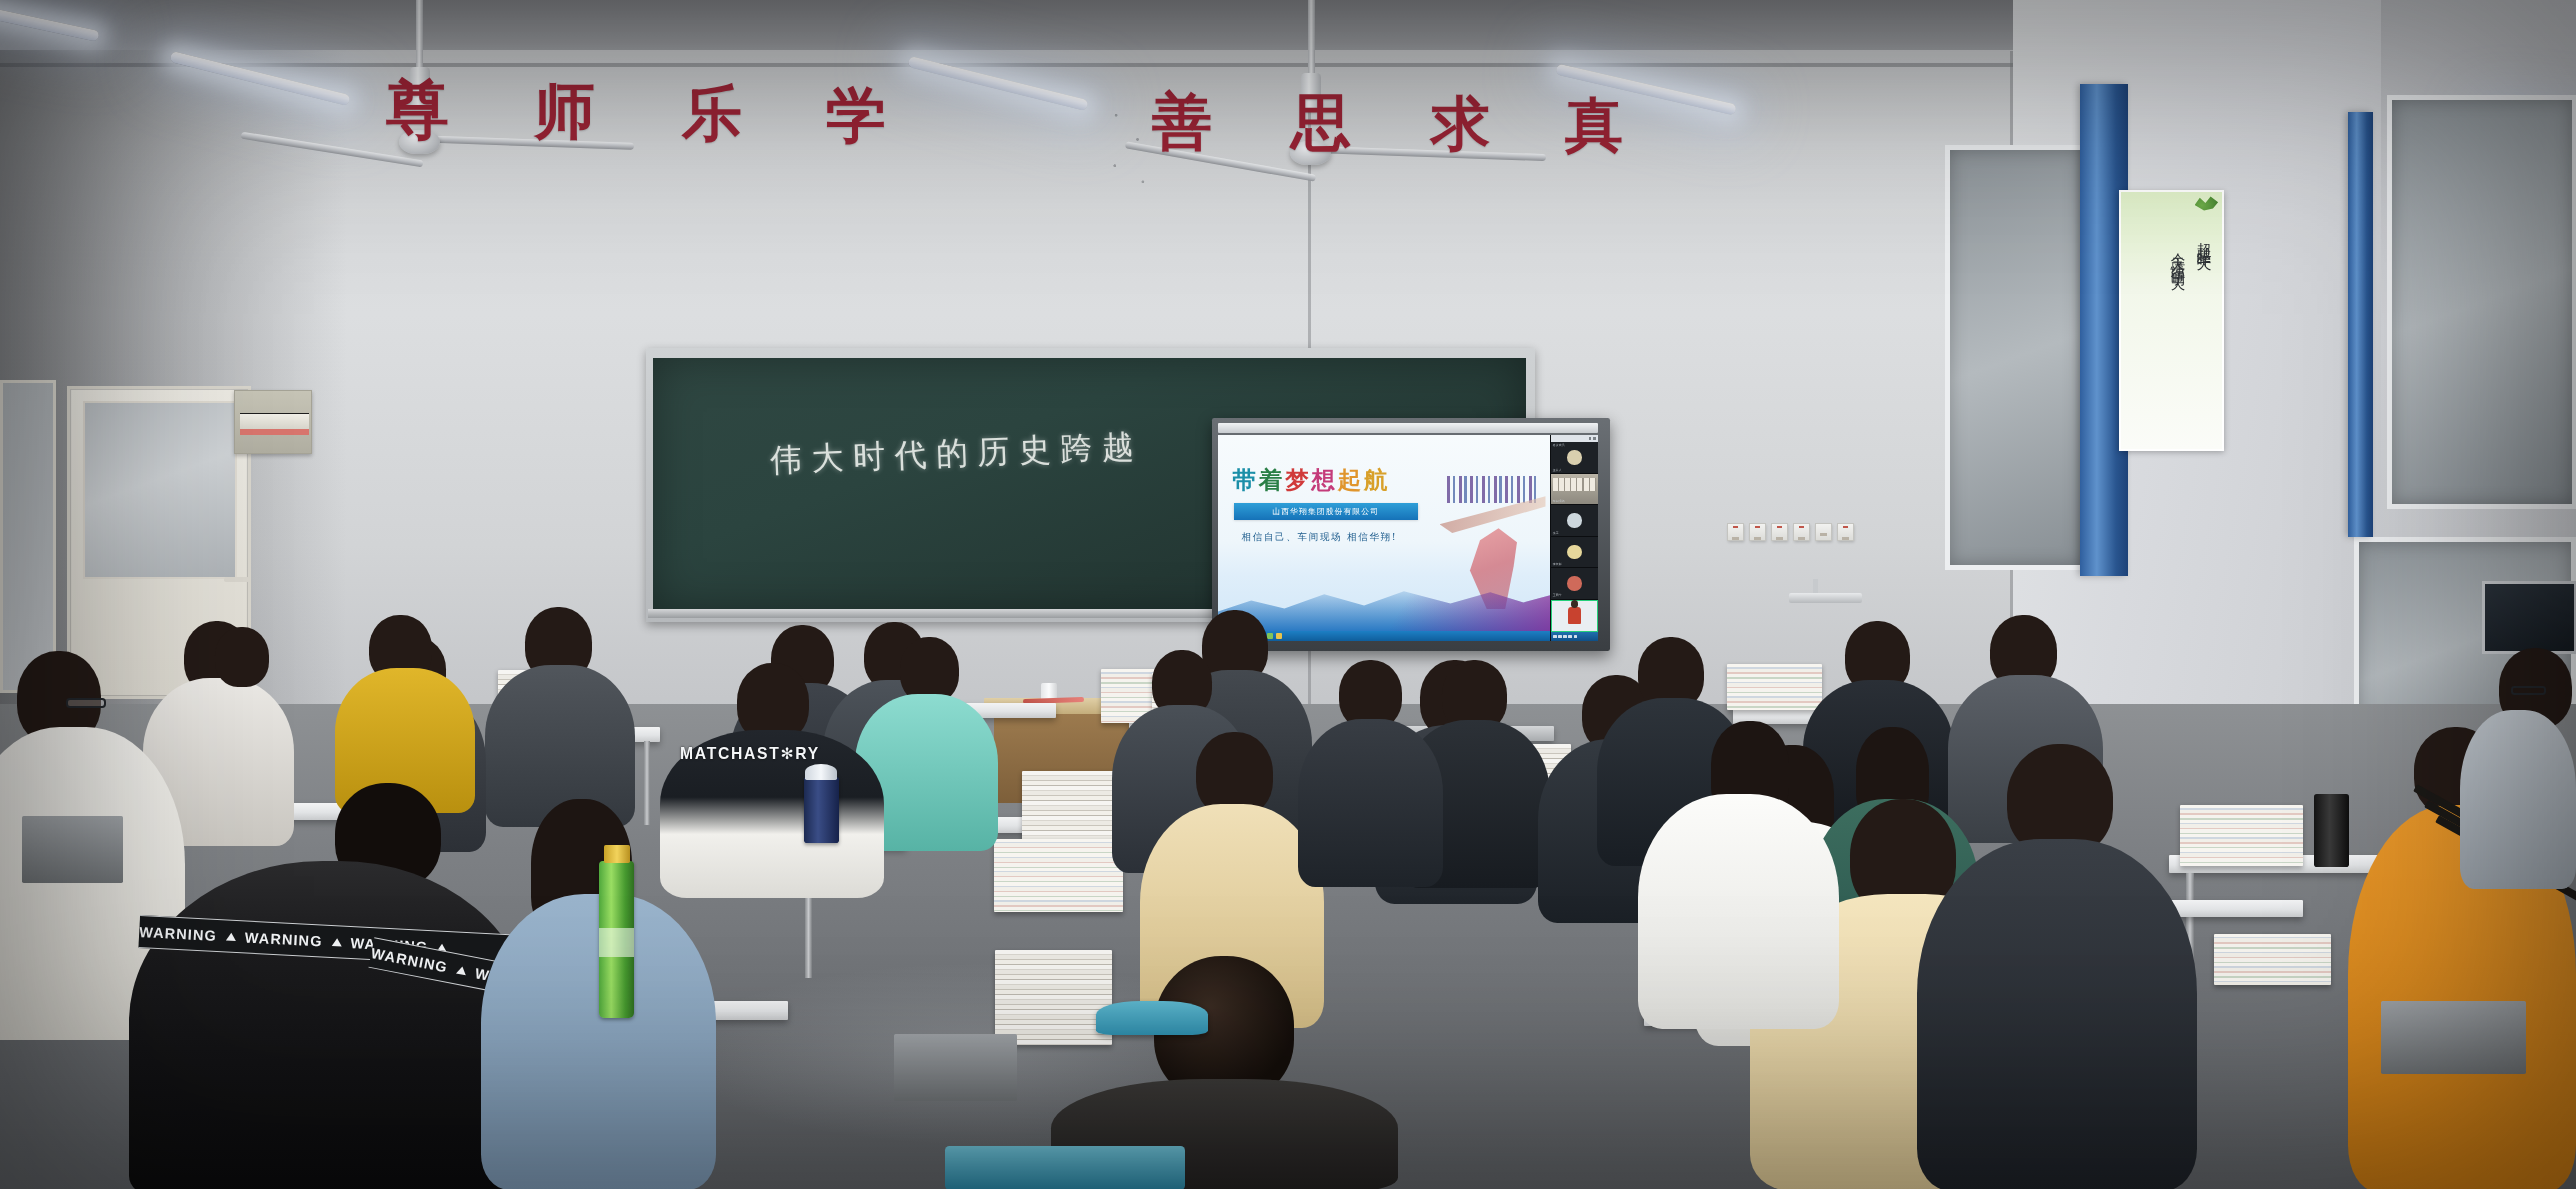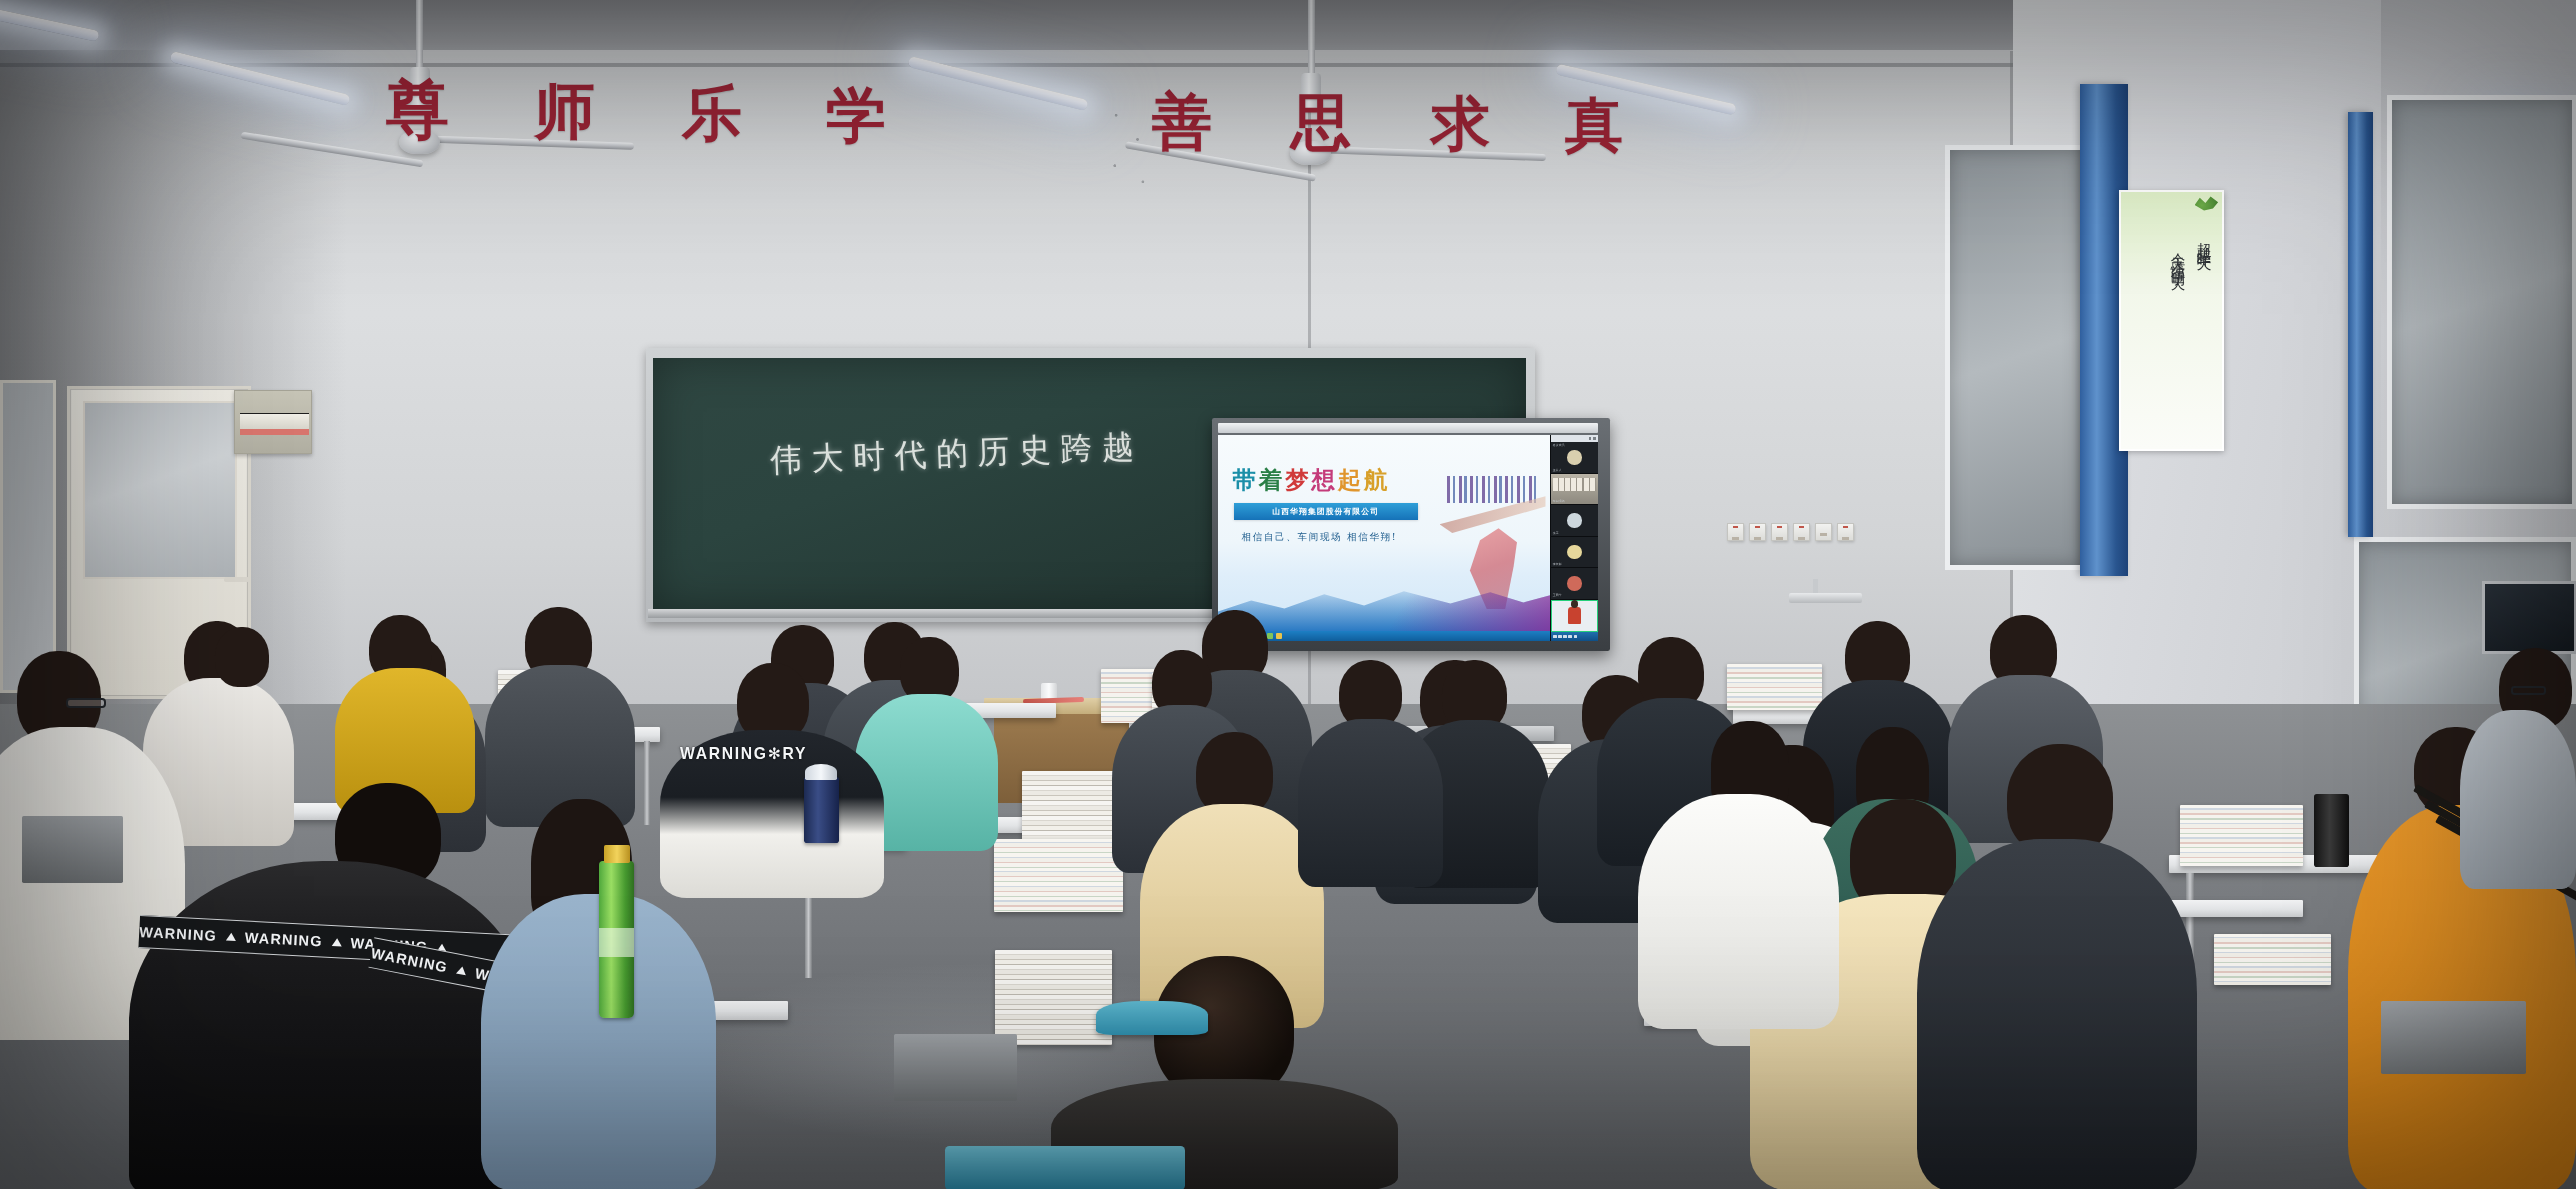--- a/index.html
+++ b/index.html
@@ -72,21 +72,21 @@
   .slide{position:relative;flex:1;background:linear-gradient(180deg,#f7fbfd 0%,#eef6fb 52%,#dfeefa 68%,#cfe6f7 100%);overflow:hidden;}
   .slide-title{position:absolute;left:14.5px;top:29px;font-size:23.5px;font-weight:bold;
     font-family:"DejaVu Serif","Liberation Serif",serif;letter-spacing:2.8px;white-space:nowrap;}
   .slide-title .c1{color:#1b8fa8;} .slide-title .c2{color:#2a7f46;}
   .slide-title .c3{color:#d03a3a;} .slide-title .c4{color:#c43b7a;}
   .slide-title .c5{color:#e0952c;} .slide-title .c6{color:#d8a02a;}
   .slide-band{position:absolute;left:15.7px;top:68px;width:184px;height:17px;
     background:linear-gradient(180deg,#2f9fd8,#1572b8);display:flex;align-items:center;justify-content:center;
     box-shadow:0 1.1px 2.8px rgba(0,0,0,.2);}
   .slide-band span{color:#fff;font-size:7.8px;letter-spacing:1.1px;white-space:nowrap;
-    font-family:"DejaVu Serif","Liberation Serif",serif;font-weight:bold;}
+    font-family:"DejaVu Serif","Liberation Serif",serif;}
   .slide-sub{position:absolute;left:23.5px;top:96px;color:#1c5b8c;font-size:9.5px;letter-spacing:1.7px;
     font-family:"DejaVu Serif","Liberation Serif",serif;white-space:nowrap;}
   .slide-hand{position:absolute;right:11.2px;top:73px;width:84px;height:101px;
     background:linear-gradient(160deg,rgba(240,170,170,.95),rgba(210,120,130,.85) 55%,rgba(180,90,110,.6));
     clip-path:polygon(38% 100%,18% 62%,30% 32%,52% 20%,74% 34%,70% 58%,60% 100%);}
   .slide-plane{position:absolute;right:4.5px;top:58px;width:106px;height:40px;
     background:linear-gradient(100deg,rgba(200,150,140,.8),rgba(230,200,180,.6));
     clip-path:polygon(0 78%,100% 8%,100% 34%,12% 100%);}
   .slide-city{position:absolute;right:14.5px;top:41px;width:89px;height:27px;
     background:repeating-linear-gradient(90deg,
@@ -506,21 +506,21 @@
   <div class="person">
     <div class="head" style="left:1339px;top:660px;width:63px;height:69px;"></div>
     <div class="body" style="left:1298px;top:719px;width:145px;height:168px;background:linear-gradient(180deg,#383d44,#1e2329);"></div>
   </div>
 
   <div class="person">
     <div class="head" style="left:737px;top:663px;width:72px;height:79px;"></div>
     <div class="body" style="left:660px;top:730px;width:224px;height:168px;
       background:linear-gradient(180deg,#22262c 0%,#1a1e23 40%,#f1f0ec 62%,#dcdbd6 100%);"></div>
   </div>
-  <div class="jacket-text" style="left:680px;top:744px;">WARNING✻RY</div>
+  <div class="jacket-text" style="left:680px;top:744px;">MATCHAST✻RY</div>
   <div class="thermos" style="left:804px;top:777px;width:35px;height:66px;"></div>
   <div class="thermos-cap" style="left:805px;top:764px;width:32px;height:15.7px;"></div>
 
   <div class="person">
     <div class="head" style="left:17px;top:651px;width:84px;height:94px;"></div>
     <div class="body" style="left:-39px;top:727px;width:224px;height:313px;
       background:linear-gradient(180deg,#f3f2ee,#d8d6cf);"></div>
     <div style="position:absolute;left:66px;top:698px;width:40px;height:10px;
       border:2.2px solid #22262b;border-radius:3.9px;box-sizing:border-box;background:rgba(255,255,255,.25);"></div>
   </div>

